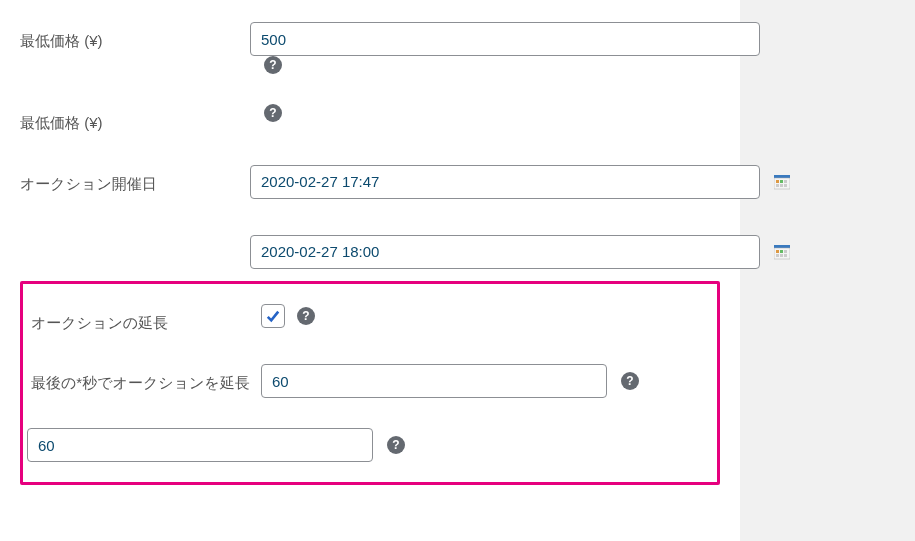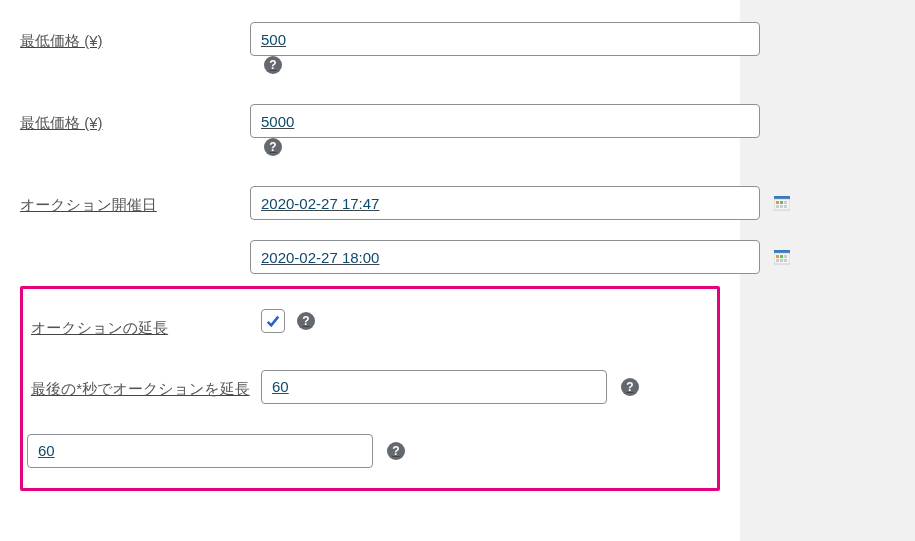--- a/index.html
+++ b/index.html
@@ -10,21 +10,20 @@
     color: #444;
     background: #f1f1f1;
   }
   .panel {
     width: 740px;
     height: 541px;
     padding: 10px 20px;
     box-sizing: border-box;
     background: #fff;
     position: relative;
-    text-decoration: underline;
   }
   .row {
     display: flex;
     align-items: flex-start;
     padding: 12px 0 8px 0;
   }
   .row.tall-gap { padding-top: 22px; }
   .label-col {
     flex: 0 0 230px;
     padding-top: 8px;
@@ -47,21 +46,21 @@
     font-size: 15px;
     color: #0c4a6e;
     background: #fff;
     box-sizing: border-box;
   }
   .wide-input { width: 510px; }
   .mid-input  { width: 346px; }
   .date-line {
     display: flex;
     align-items: center;
-    margin-bottom: 20px;
+    margin-bottom: 36px;
   }
   .date-line:last-child { margin-bottom: 0; justify-content: space-between; }
   .help {
     width: 18px; height: 18px;
     border-radius: 50%;
     background: #646970;
     color: #fff;
     font-size: 12px;
     font-weight: 700;
     line-height: 18px;
@@ -115,21 +114,20 @@
     <div class="label-col">最低価格 (¥)</div>
     <div class="field-col">
       <input class="text-input wide-input" type="text" value="500" style="">
       <span class="help"></span>
     </div>
   </div>
 
   <div class="row tall-gap">
     <div class="label-col">最低価格 (¥)</div>
     <div class="field-col">
-      <input class="text-input wide-input" type="text" value="5000" style="">
       <span class="help"></span>
     </div>
   </div>
 
   <div class="row tall-gap">
     <div class="label-col">オークション開催日</div>
     <div class="field-col stacked">
       <div class="date-line">
         <input class="text-input wide-input" type="text" value="2020-02-27 17:47" style="">
         <span class="cal-icon">

